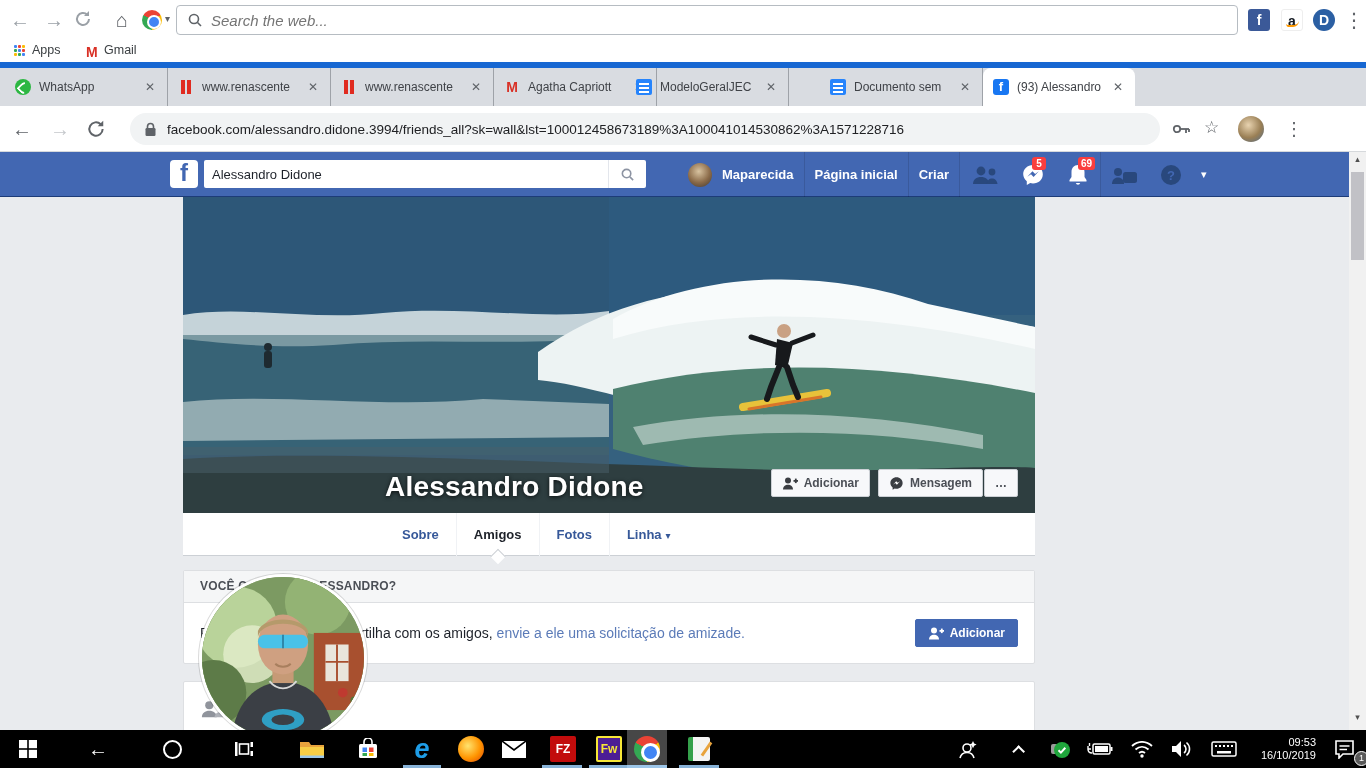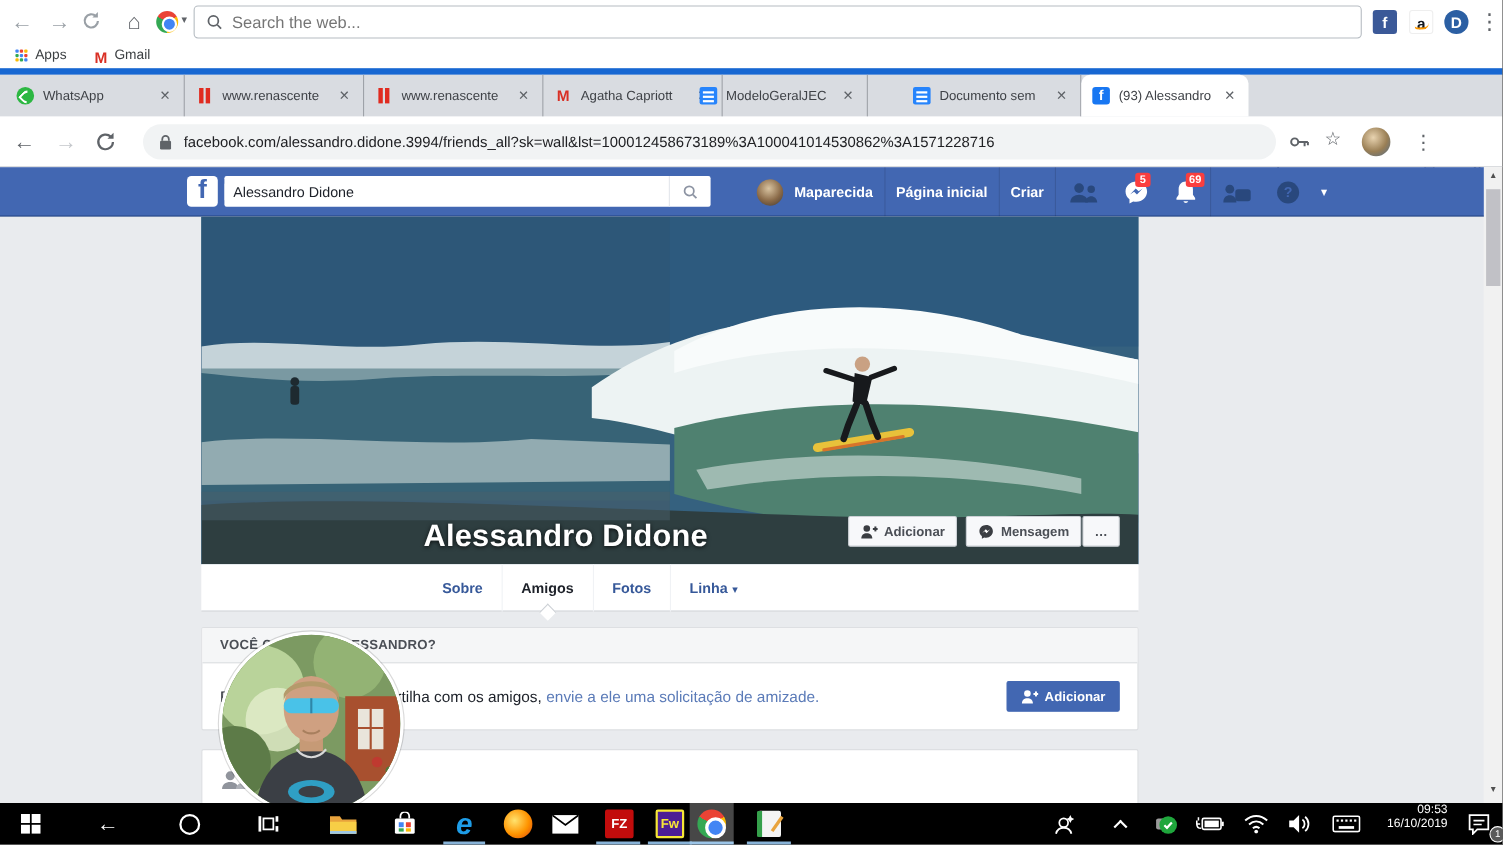--- a/index.html
+++ b/index.html
@@ -9,21 +9,21 @@
     font-family:"Liberation Sans","DejaVu Sans",sans-serif; background:#fff;
     -webkit-font-smoothing:antialiased;
   }
   .abs { position:absolute; }
 
   
   #top-toolbar { left:0; top:0; width:1366px; height:40px; background:#fff; }
   .nav-glyph { font-size:20px; color:#9aa0a6; line-height:40px; text-align:center; width:28px; height:40px; display:inline-block; }
   .nav-glyph.dark { color:#5f6368; }
   #tt-search { left:176px; top:5px; width:1062px; height:30px; border:1px solid #b6bcc2; border-radius:4px; background:#fff; display:flex; align-items:center; padding-left:10px; }
-  #tt-search input { border:none; outline:none; font-size:15px; color:#4d7c0f; width:90%; margin-left:8px; font-family:inherit; background:transparent; }
+  #tt-search input { border:none; outline:none; font-size:15px; color:#4d7c0f; width:90%; margin-left:8px; font-family:inherit; background:transparent;font-style:italic; }
   .mini-chrome { width:20px; height:20px; border-radius:50%; background:conic-gradient(from -60deg,#ea4335 0 120deg,#fbbc05 120deg 240deg,#34a853 240deg 360deg); position:relative; display:inline-block; }
   .mini-chrome::after { content:""; position:absolute; left:5px; top:5px; width:10px; height:10px; border-radius:50%; background:#4285f4; border:2.5px solid #fff; }
   .sq-icon { width:22px; height:22px; border-radius:3px; text-align:center; line-height:22px; font-weight:bold; font-size:14px; }
   #tt-fb { left:1248px; top:9px; background:#3b5998; color:#fff; }
   #tt-amz { left:1281px; top:9px; background:#fff; color:#131921; border:1px solid #eee; }
   #tt-amz i { position:absolute; left:4px; bottom:3px; width:13px; height:6px; border:solid #f90; border-width:0 0 2px 0; border-radius:0 0 10px 6px; }
   #tt-d { left:1313px; top:9px; background:#2b5fa3; color:#fff; border-radius:50%; }
   #tt-dots { left:1344px; top:0; width:20px; }
 
   
@@ -551,21 +551,21 @@
       <svg class="ico" width="26" height="16" viewBox="0 0 26 16">
           <rect x="1" y="1" width="24" height="14" rx="1.5" fill="none" stroke="#fff" stroke-width="1.5"></rect>
           <rect x="4" y="4" width="2" height="2" fill="#fff"></rect>
           <rect x="8" y="4" width="2" height="2" fill="#fff"></rect>
           <rect x="12" y="4" width="2" height="2" fill="#fff"></rect>
           <rect x="16" y="4" width="2" height="2" fill="#fff"></rect>
           <rect x="20" y="4" width="2" height="2" fill="#fff"></rect>
           <rect x="6" y="10" width="14" height="2.5" fill="#fff"></rect>
         </svg>
     </div>
-    <div class="tb" id="tray-clock" style="left:1240px;width:76px;flex-direction:column;align-items:flex-end;justify-content:flex-start">
+    <div class="tb" id="tray-clock" style="left:1240px;width:76px;flex-direction:column;align-items:flex-end;justify-content:center">
       <span>09:53</span>
       <span>16/10/2019</span>
     </div>
     <div class="tb" id="tray-action" style="left:1326px;width:36px">
       <svg class="ico" width="21" height="19" viewBox="0 0 21 19">
           <path d="M2 1 h17 v13 h-10 l-4 4 v-4 H2 Z" fill="none" stroke="#fff" stroke-width="1.6"></path>
           <line x1="5.5" y1="6" x2="15.5" y2="6" stroke="#fff" stroke-width="1.5"></line>
           <line x1="5.5" y1="9.5" x2="13" y2="9.5" stroke="#fff" stroke-width="1.5"></line>
         </svg>
       <span id="tray-badge">1</span>

